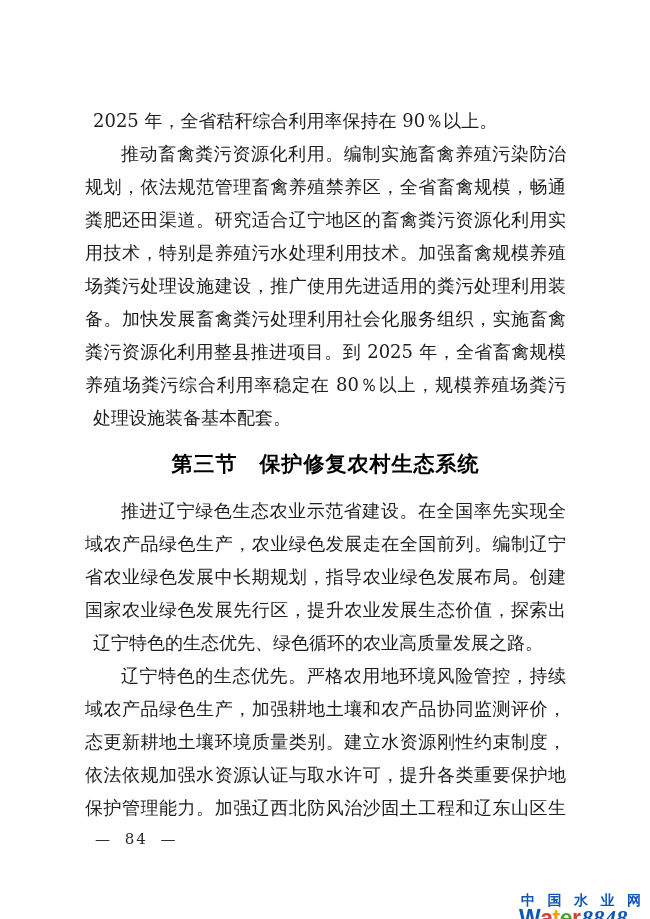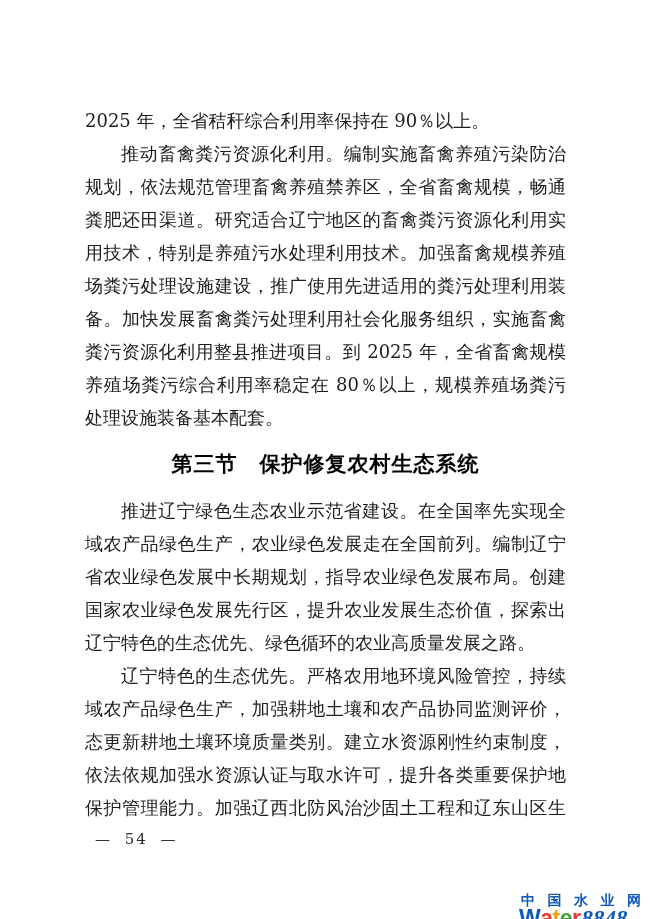--- a/index.html
+++ b/index.html
@@ -21,21 +21,21 @@
     height: 33px;
     line-height: 33px;
     font-size: 18px;
     color: #1d1d1d;
     text-align: justify;
     text-justify: inter-character;
     overflow: hidden;
     white-space: nowrap;
   }
   .ln.j { text-align-last: justify; white-space: normal; }
-  .ln.l { text-align-last: left; }
+  .ln.l { text-align-last: left; margin-left: 8px; }
   .ind { text-indent: 36px; }
   .heading {
     height: 60px;
     margin: 0;
     display: flex;
     align-items: center;
     justify-content: center;
     font-family: "Liberation Sans", sans-serif;
     font-weight: 700;
     font-size: 21px;
@@ -121,21 +121,21 @@
     <div class="ln j">国家农业绿色发展先行区，提升农业发展生态价值，探索出</div>
     <div class="ln l">辽宁特色的生态优先、绿色循环的农业高质量发展之路。</div>
 
     <div class="ln j ind">辽宁特色的生态优先。严格农用地环境风险管控，持续推</div>
     <div class="ln j">域农产品绿色生产，加强耕地土壤和农产品协同监测评价，动</div>
     <div class="ln j">态更新耕地土壤环境质量类别。建立水资源刚性约束制度，</div>
     <div class="ln j">依法依规加强水资源认证与取水许可，提升各类重要保护地</div>
     <div class="ln j">保护管理能力。加强辽西北防风治沙固土工程和辽东山区生</div>
   </div>
 
-  <div class="page-num">— 54 —</div>
+  <div class="page-num">— 84 —</div>
 
   <div class="logo">
     <div class="logo-row1">
       <span class="logo-word">
         <span style="color:#1157b8">W</span>
         <span style="color:#e23a2c">a</span>
         <span style="color:#f2a20d">t</span>
         <span style="color:#3fa532">e</span>
         <span style="color:#e23a2c">r</span>
       </span>

